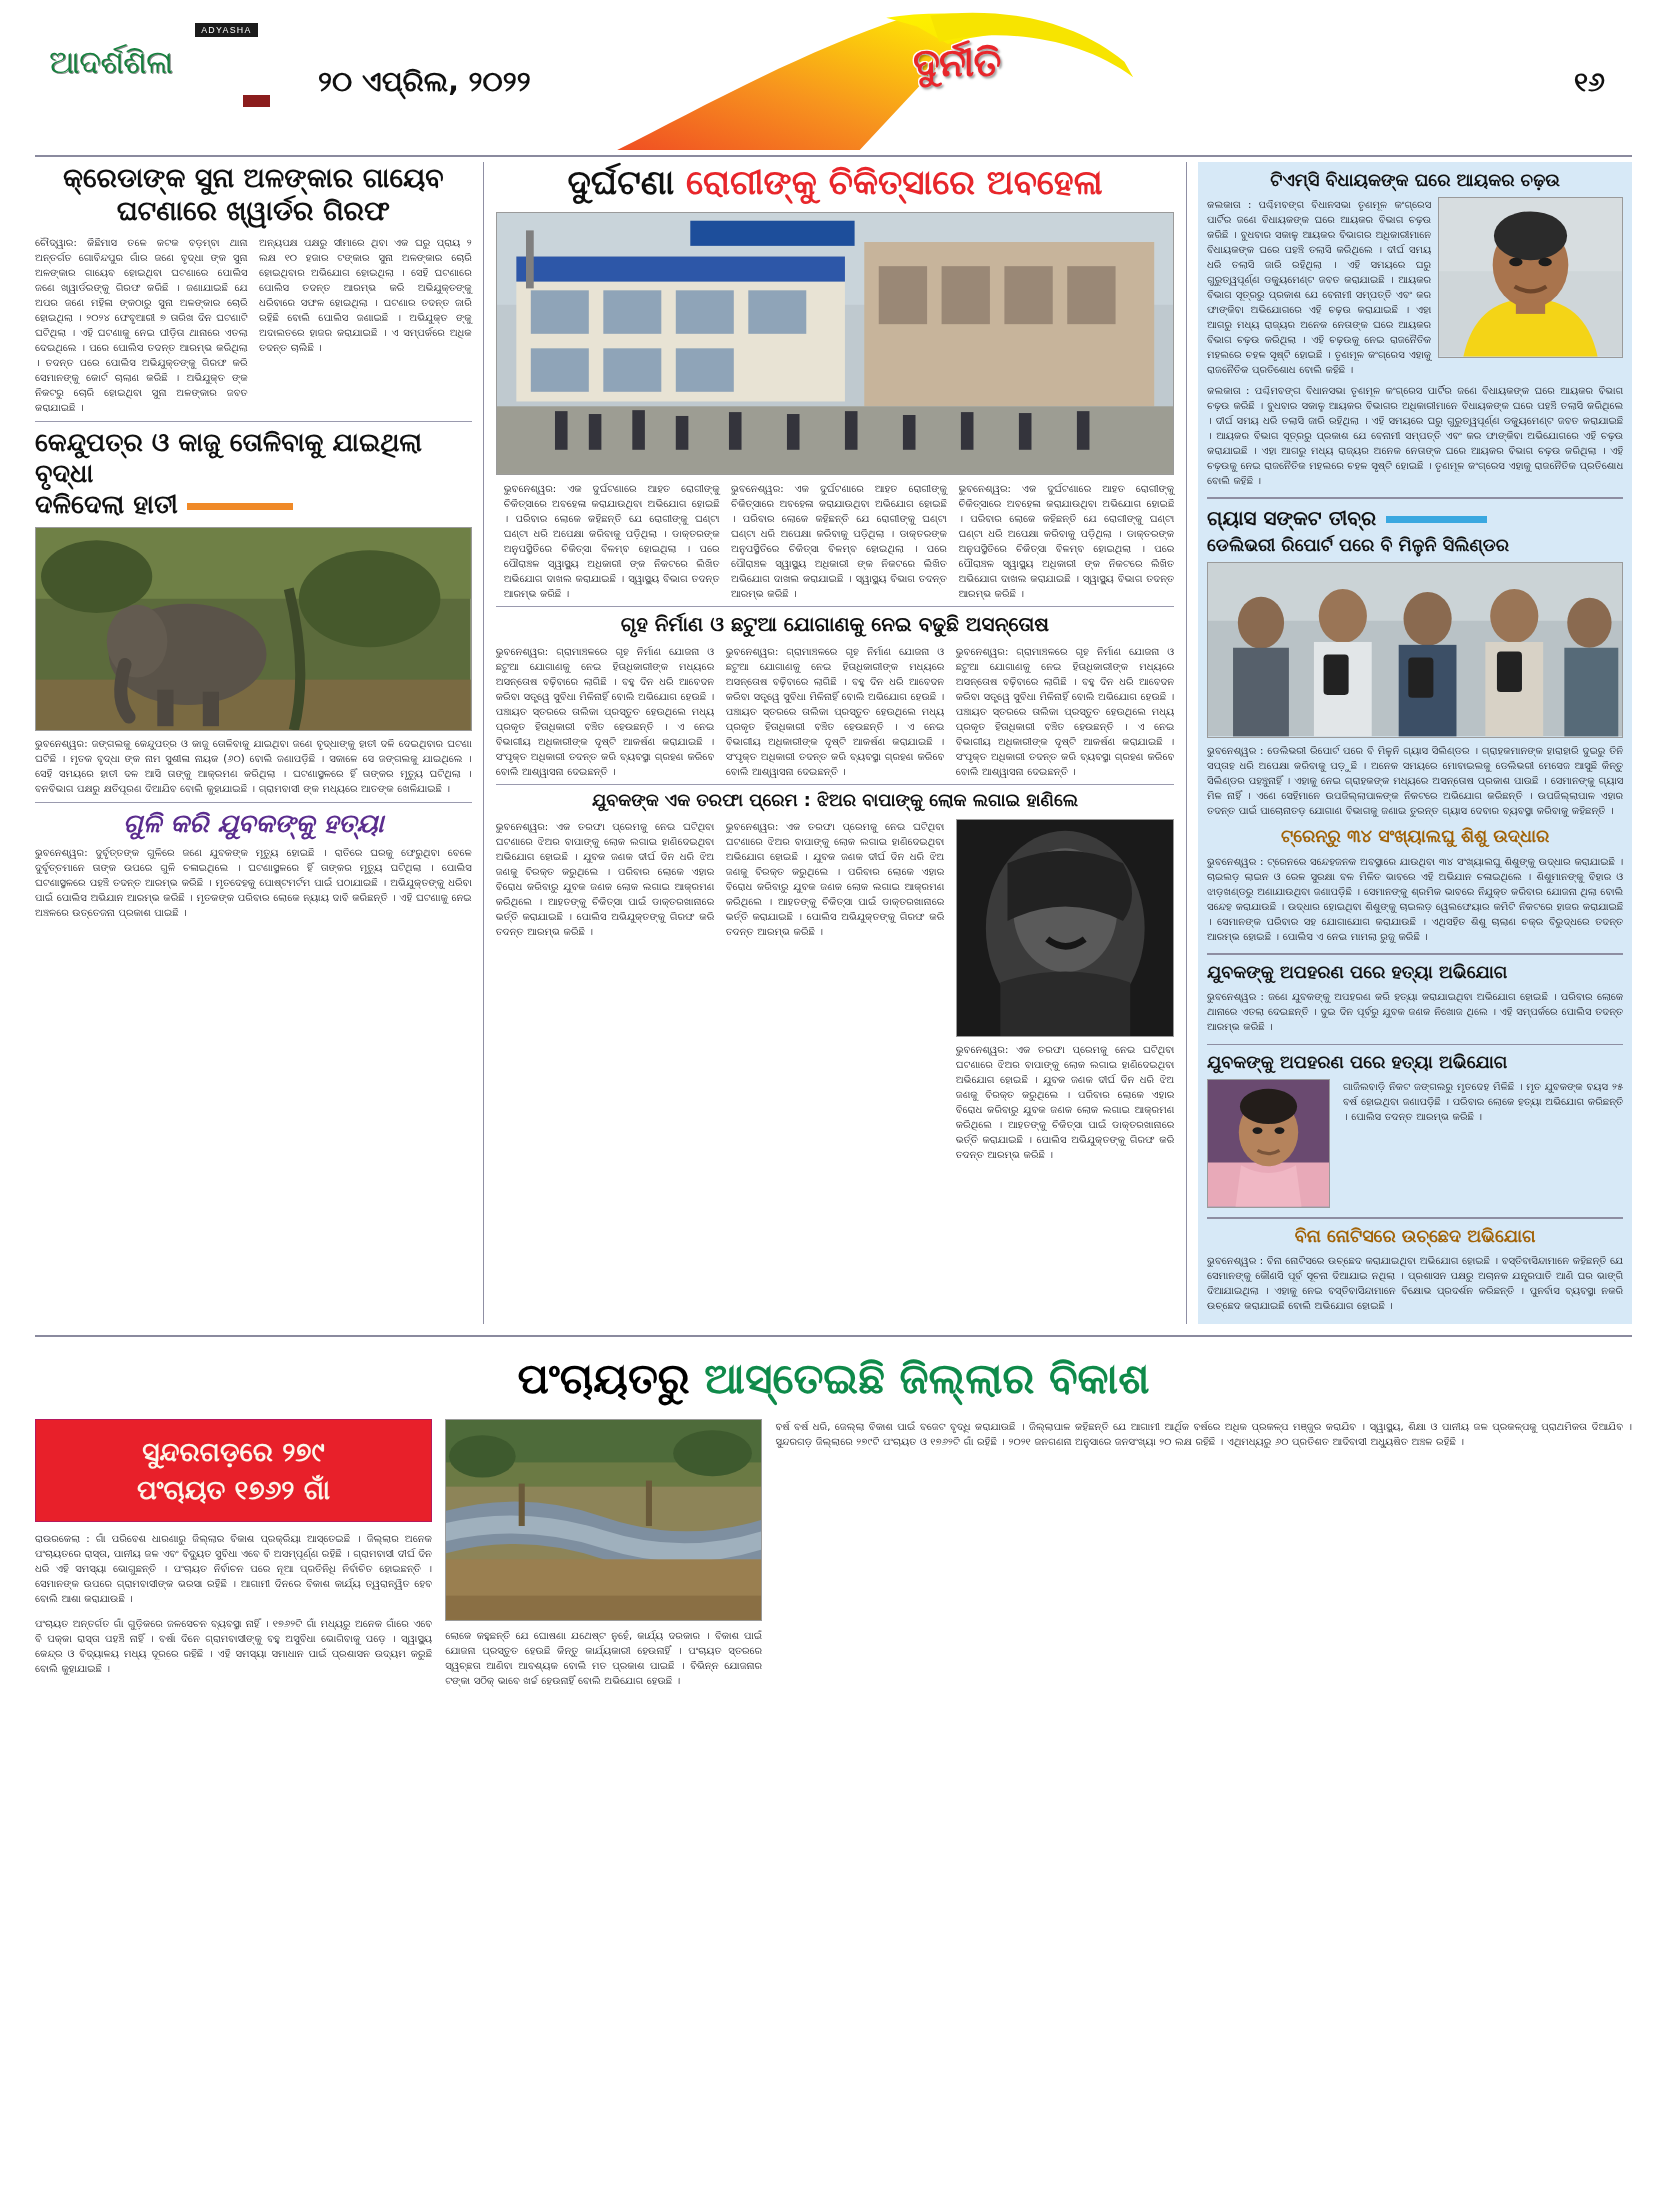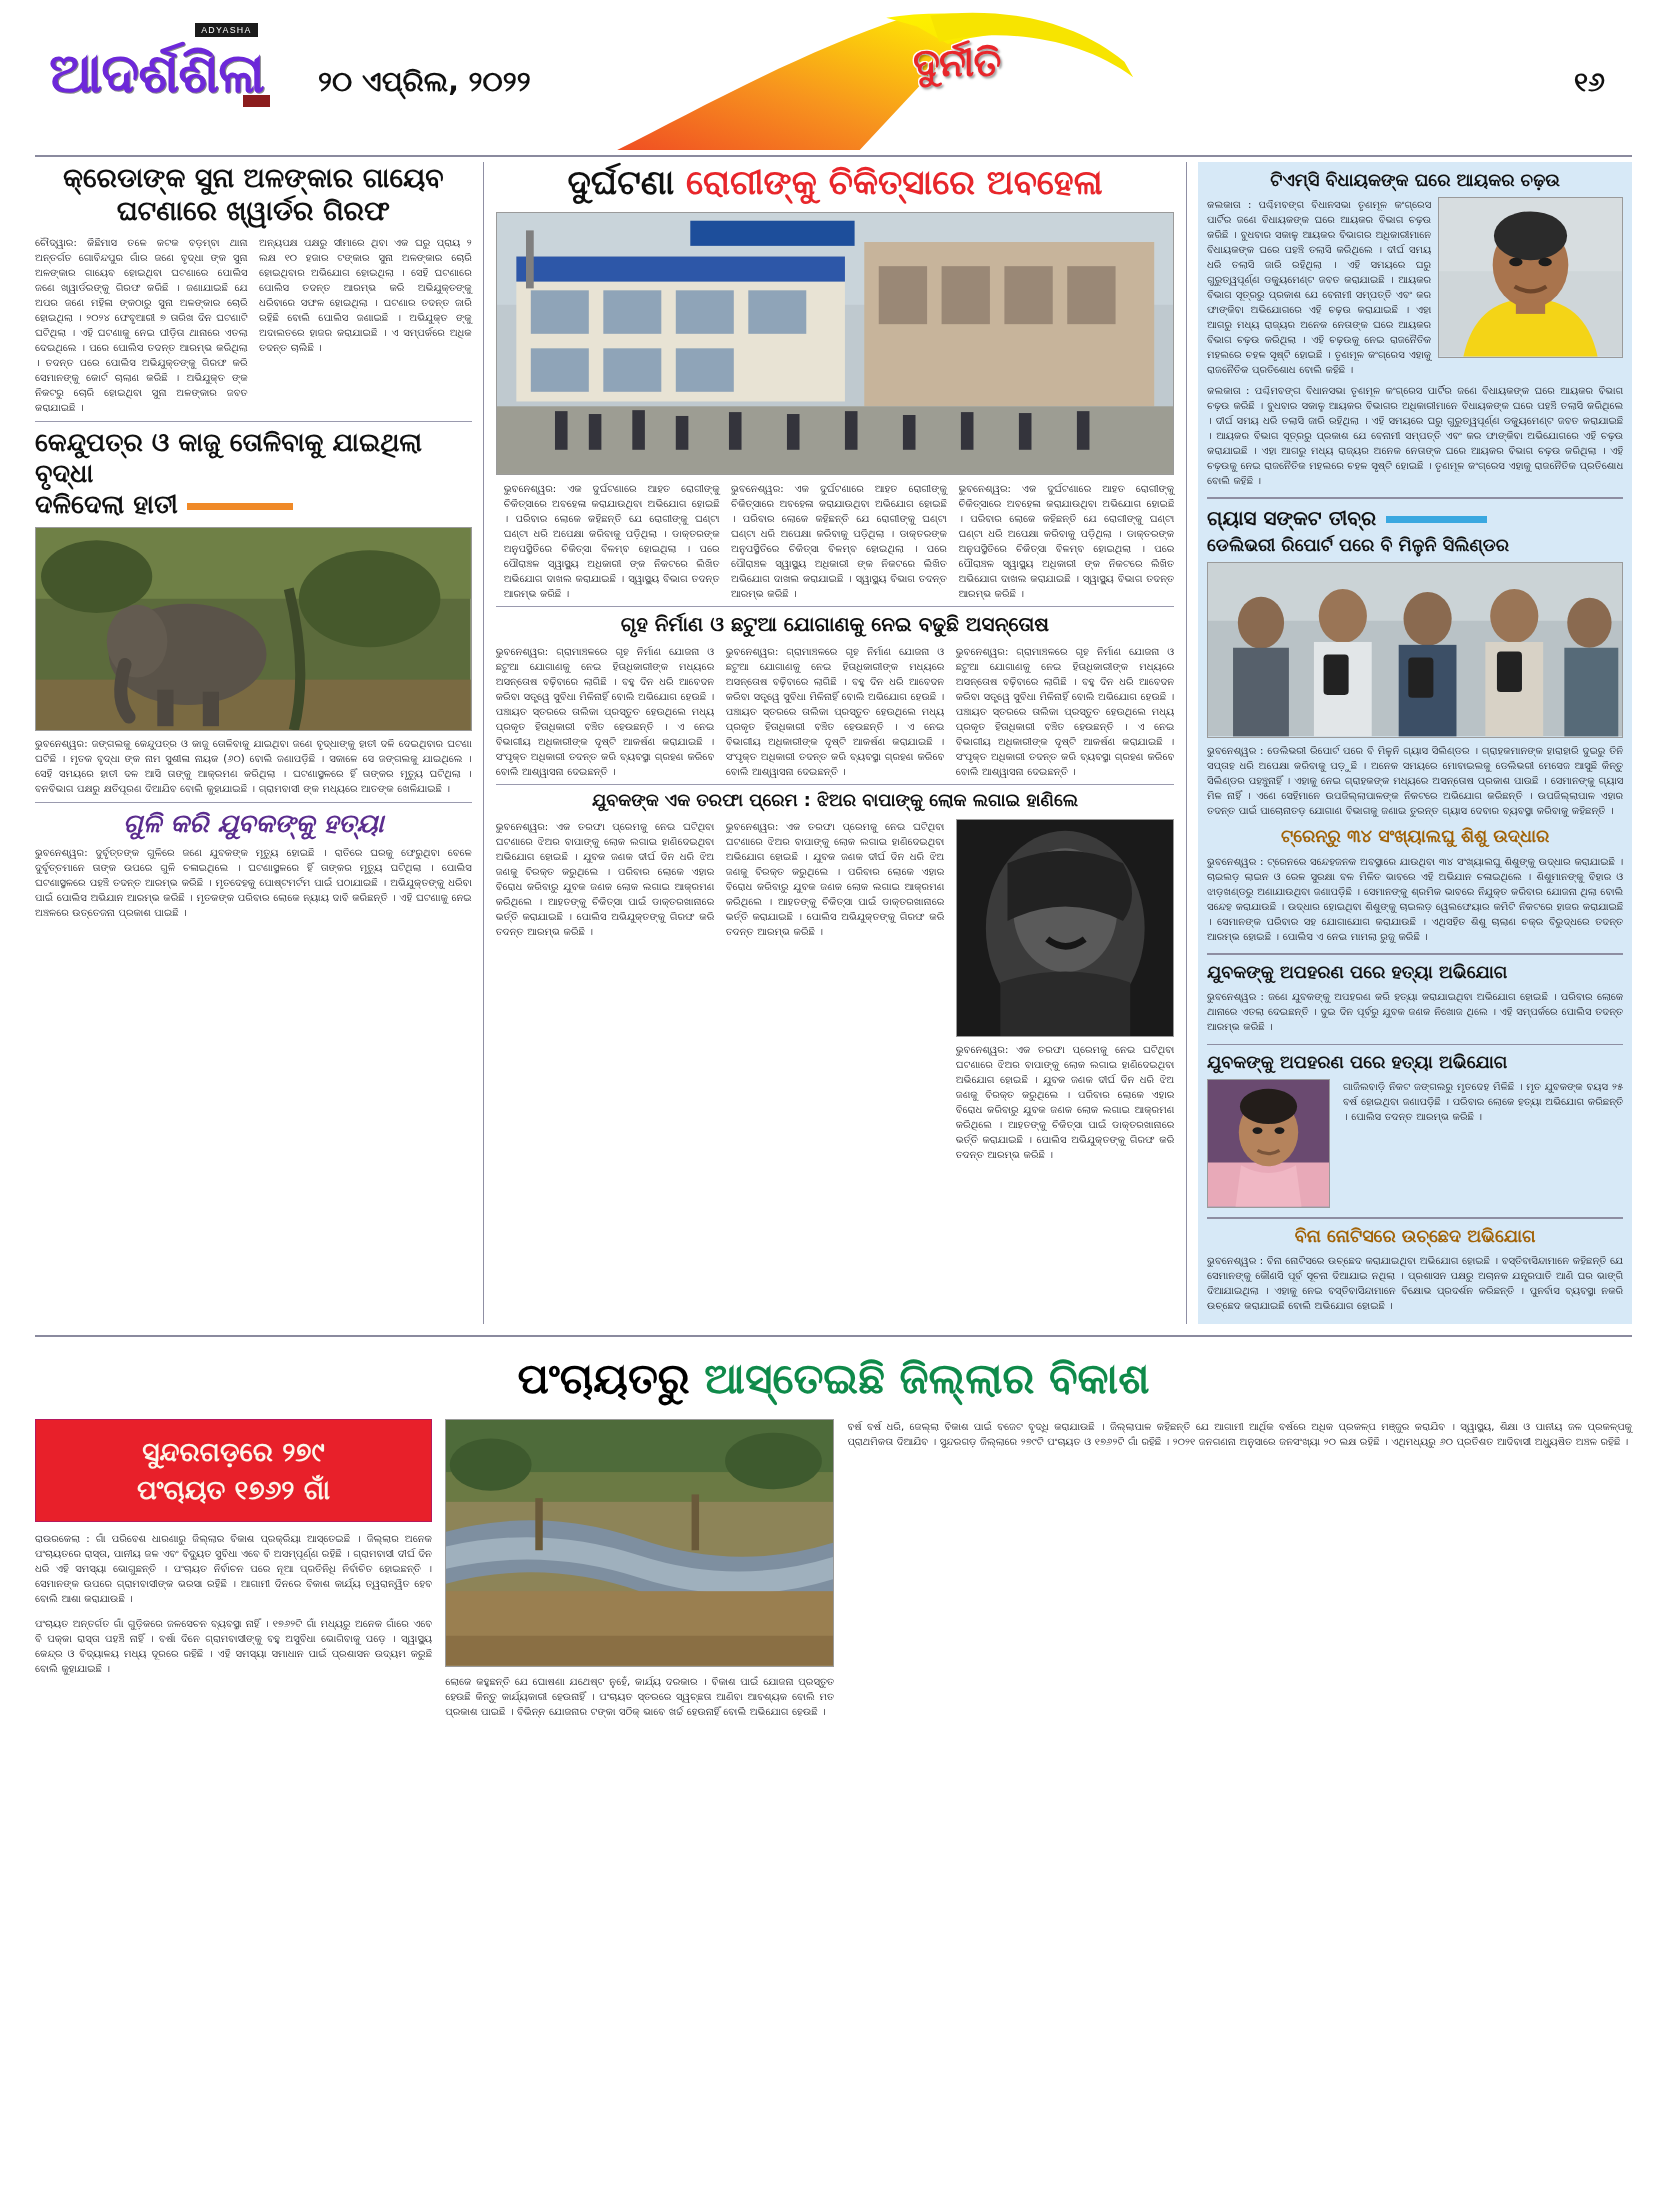--- a/index.html
+++ b/index.html
@@ -11,21 +11,21 @@
     background:#ffffff;
     position:relative;
     overflow:hidden;
   }
 
   
   .masthead { position:relative; height:150px; width:100%; overflow:hidden; }
   .logo-wrap { position:absolute; left:49px; top:46px; width:265px; }
   .logo-main {
     font-family:"DejaVu Sans", sans-serif;
-    font-size:55px; font-weight:bold; color:#6d28d9;
+    font-size:32px; font-weight:normal; color:#15803d;
     letter-spacing:-0.9px; line-height:1;
     text-shadow:0.9px 0.9px 0 #888;
   }
   .logo-badge {
     position:absolute; left:146px; top:-23px;
     background:#1b1b1b; color:#fff; font-size:8.8px;
     padding:2.2px 6.2px; letter-spacing:1.3px;
     font-family:"Liberation Sans", sans-serif;
   }
   .logo-redbar { position:absolute; left:194px; top:49px; width:26.5px; height:12.3px; background:#8b1d1d; }
@@ -394,21 +394,21 @@
           <div class="redbox">
             <div>ସୁନ୍ଦରଗଡ଼ରେ ୨୭୯</div>
             <div>ପଂଚାୟତ ୧୭୬୨ ଗାଁ</div>
           </div>
           <div style="display:flex; gap:10.6px; margin-top:8.8px;flex-direction:column;">
             <div class="btext small" style="flex:1;">ରାଉରକେଲା : ଗାଁ ପରିବେଶ ଧାରଣାରୁ ଜିଲ୍ଲାର ବିକାଶ ପ୍ରକ୍ରିୟା ଆସ୍ତେଇଛି । ଜିଲ୍ଲାର ଅନେକ ପଂଚାୟତରେ ରାସ୍ତା, ପାନୀୟ ଜଳ ଏବଂ ବିଦ୍ୟୁତ ସୁବିଧା ଏବେ ବି ଅସମ୍ପୂର୍ଣ୍ଣ ରହିଛି । ଗ୍ରାମବାସୀ ଦୀର୍ଘ ଦିନ ଧରି ଏହି ସମସ୍ୟା ଭୋଗୁଛନ୍ତି । ପଂଚାୟତ ନିର୍ବାଚନ ପରେ ନୂଆ ପ୍ରତିନିଧି ନିର୍ବାଚିତ ହୋଇଛନ୍ତି । ସେମାନଙ୍କ ଉପରେ ଗ୍ରାମବାସୀଙ୍କ ଭରସା ରହିଛି । ଆଗାମୀ ଦିନରେ ବିକାଶ କାର୍ଯ୍ୟ ତ୍ୱରାନ୍ୱିତ ହେବ ବୋଲି ଆଶା କରାଯାଉଛି ।</div>
             <div class="btext small" style="flex:1;">ପଂଚାୟତ ଅନ୍ତର୍ଗତ ଗାଁ ଗୁଡ଼ିକରେ ଜଳସେଚନ ବ୍ୟବସ୍ଥା ନାହିଁ । ୧୭୬୨ଟି ଗାଁ ମଧ୍ୟରୁ ଅନେକ ଗାଁରେ ଏବେ ବି ପକ୍କା ରାସ୍ତା ପହଞ୍ଚି ନାହିଁ । ବର୍ଷା ଦିନେ ଗ୍ରାମବାସୀଙ୍କୁ ବହୁ ଅସୁବିଧା ଭୋଗିବାକୁ ପଡ଼େ । ସ୍ୱାସ୍ଥ୍ୟ କେନ୍ଦ୍ର ଓ ବିଦ୍ୟାଳୟ ମଧ୍ୟ ଦୂରରେ ରହିଛି । ଏହି ସମସ୍ୟା ସମାଧାନ ପାଇଁ ପ୍ରଶାସନ ଉଦ୍ୟମ କରୁଛି ବୋଲି କୁହାଯାଇଛି ।</div>
           </div>
         </div>
 
-        <div style="width:389px;">
+        <div style="width:317px;">
           <svg class="photo" viewBox="0 0 520 330" preserveAspectRatio="none">
             <rect width="520" height="330" fill="#8d8458"></rect>
             <rect y="0" width="520" height="90" fill="#4e6b3a"></rect>
             <rect y="70" width="520" height="40" fill="#6b7a44"></rect>
             <path d="M0 150 q130 -35 260 10 q130 45 260 5 l0 70 q-130 40 -260 -5 q-130 -45 -260 -10 Z" fill="#7e8fa0"></path>
             <path d="M0 170 q130 -30 260 12 q130 42 260 2 l0 30 q-130 40 -260 -2 q-130 -42 -260 -12 Z" fill="#9fb0bd"></path>
             <rect y="230" width="520" height="100" fill="#9a7f50"></rect>
             <rect y="290" width="520" height="40" fill="#8a6f44"></rect>
             <rect x="120" y="105" width="10" height="70" fill="#6a5a3a"></rect>
             <rect x="330" y="100" width="10" height="75" fill="#6a5a3a"></rect>

